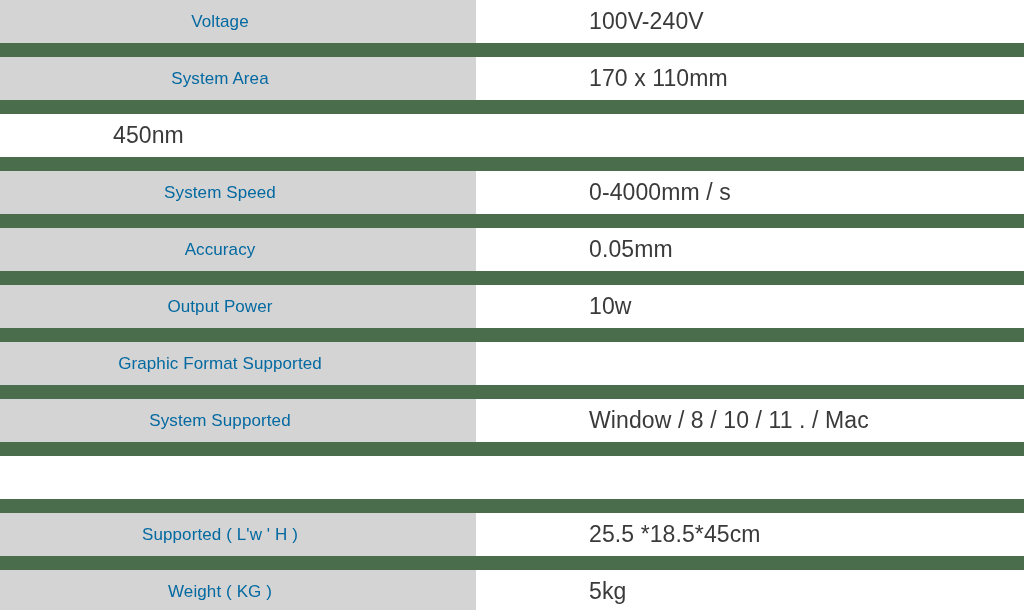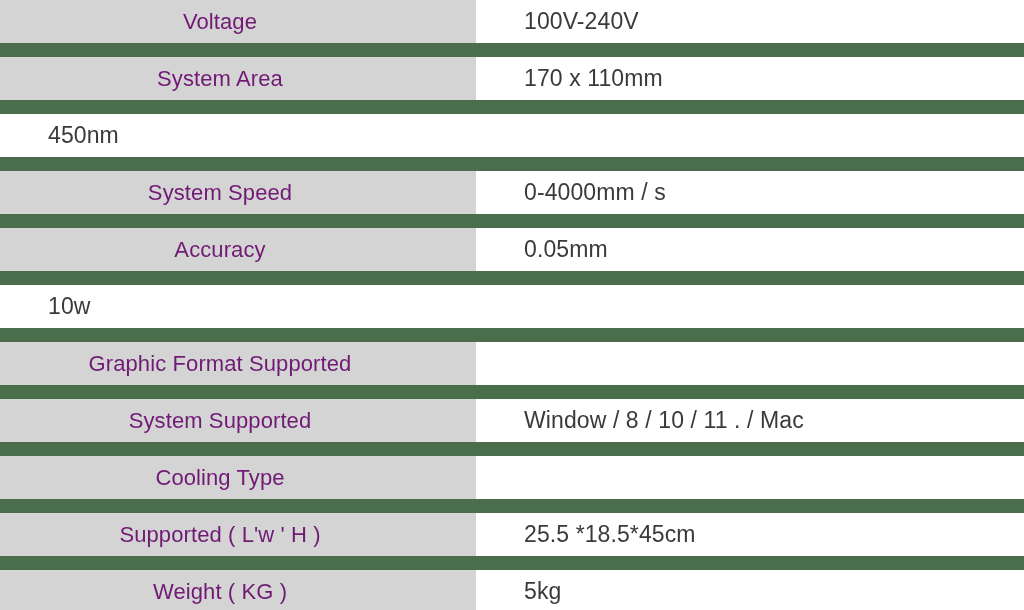--- a/index.html
+++ b/index.html
@@ -36,26 +36,26 @@
     padding-right: 36px;
     flex: 0 0 476px;
   }
   .spec-row .value-cell {
     flex: 1 1 auto;
     height: 43px;
     background: #ffffff;
     display: flex;
     align-items: center;
     box-sizing: border-box;
-    padding-left: 48px;
+    padding-left: 113px;
   }
   .label-text {
-    font-size: 22px;
+    font-size: 17px;
     font-weight: 400;
-    color: #701a75;
+    color: #0369a1;
     letter-spacing: 0.1px;
     white-space: nowrap;
     line-height: 1;
   }
   .value-text {
     font-size: 23px;
     font-weight: 400;
     color: #3a3a3a;
     letter-spacing: 0.1px;
     white-space: nowrap;
@@ -108,20 +108,23 @@
     <div class="spec-row">
       <div class="label-cell">
         <span class="label-text">Accuracy</span>
       </div>
       <div class="value-cell">
         <span class="value-text">0.05mm</span>
       </div>
     </div>
     <div class="divider"></div>
     <div class="spec-row">
+      <div class="label-cell">
+        <span class="label-text">Output Power</span>
+      </div>
       <div class="value-cell">
         <span class="value-text">10w</span>
       </div>
     </div>
     <div class="divider"></div>
     <div class="spec-row">
       <div class="label-cell">
         <span class="label-text">Graphic Format Supported</span>
       </div>
     </div>
@@ -129,23 +132,20 @@
     <div class="spec-row">
       <div class="label-cell">
         <span class="label-text">System Supported</span>
       </div>
       <div class="value-cell">
         <span class="value-text">Window / 8 / 10 / 11 . / Mac</span>
       </div>
     </div>
     <div class="divider"></div>
     <div class="spec-row">
-      <div class="label-cell">
-        <span class="label-text">Cooling Type</span>
-      </div>
     </div>
     <div class="divider"></div>
     <div class="spec-row">
       <div class="label-cell">
         <span class="label-text">Supported ( L'w ' H )</span>
       </div>
       <div class="value-cell">
         <span class="value-text">25.5 *18.5*45cm</span>
       </div>
     </div>

